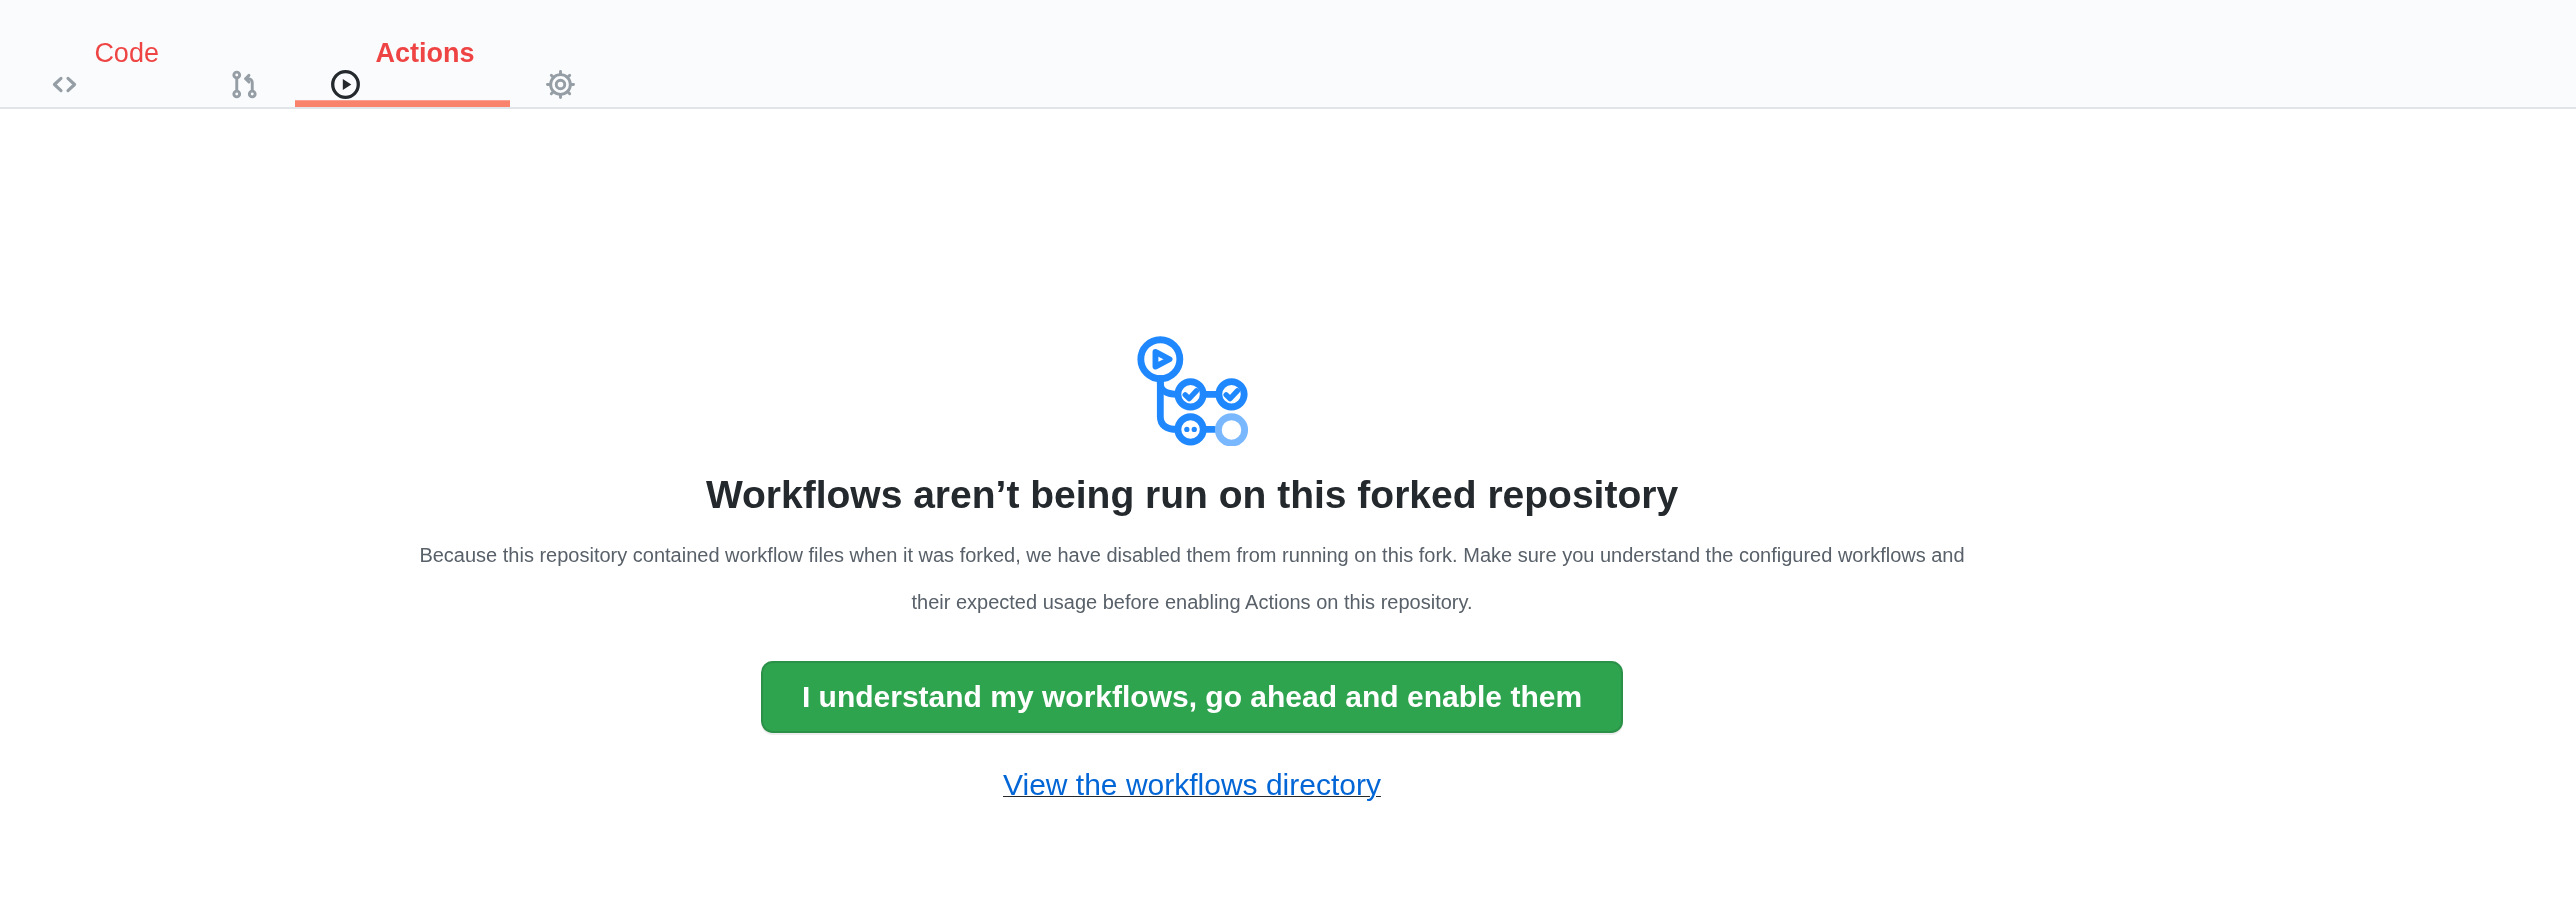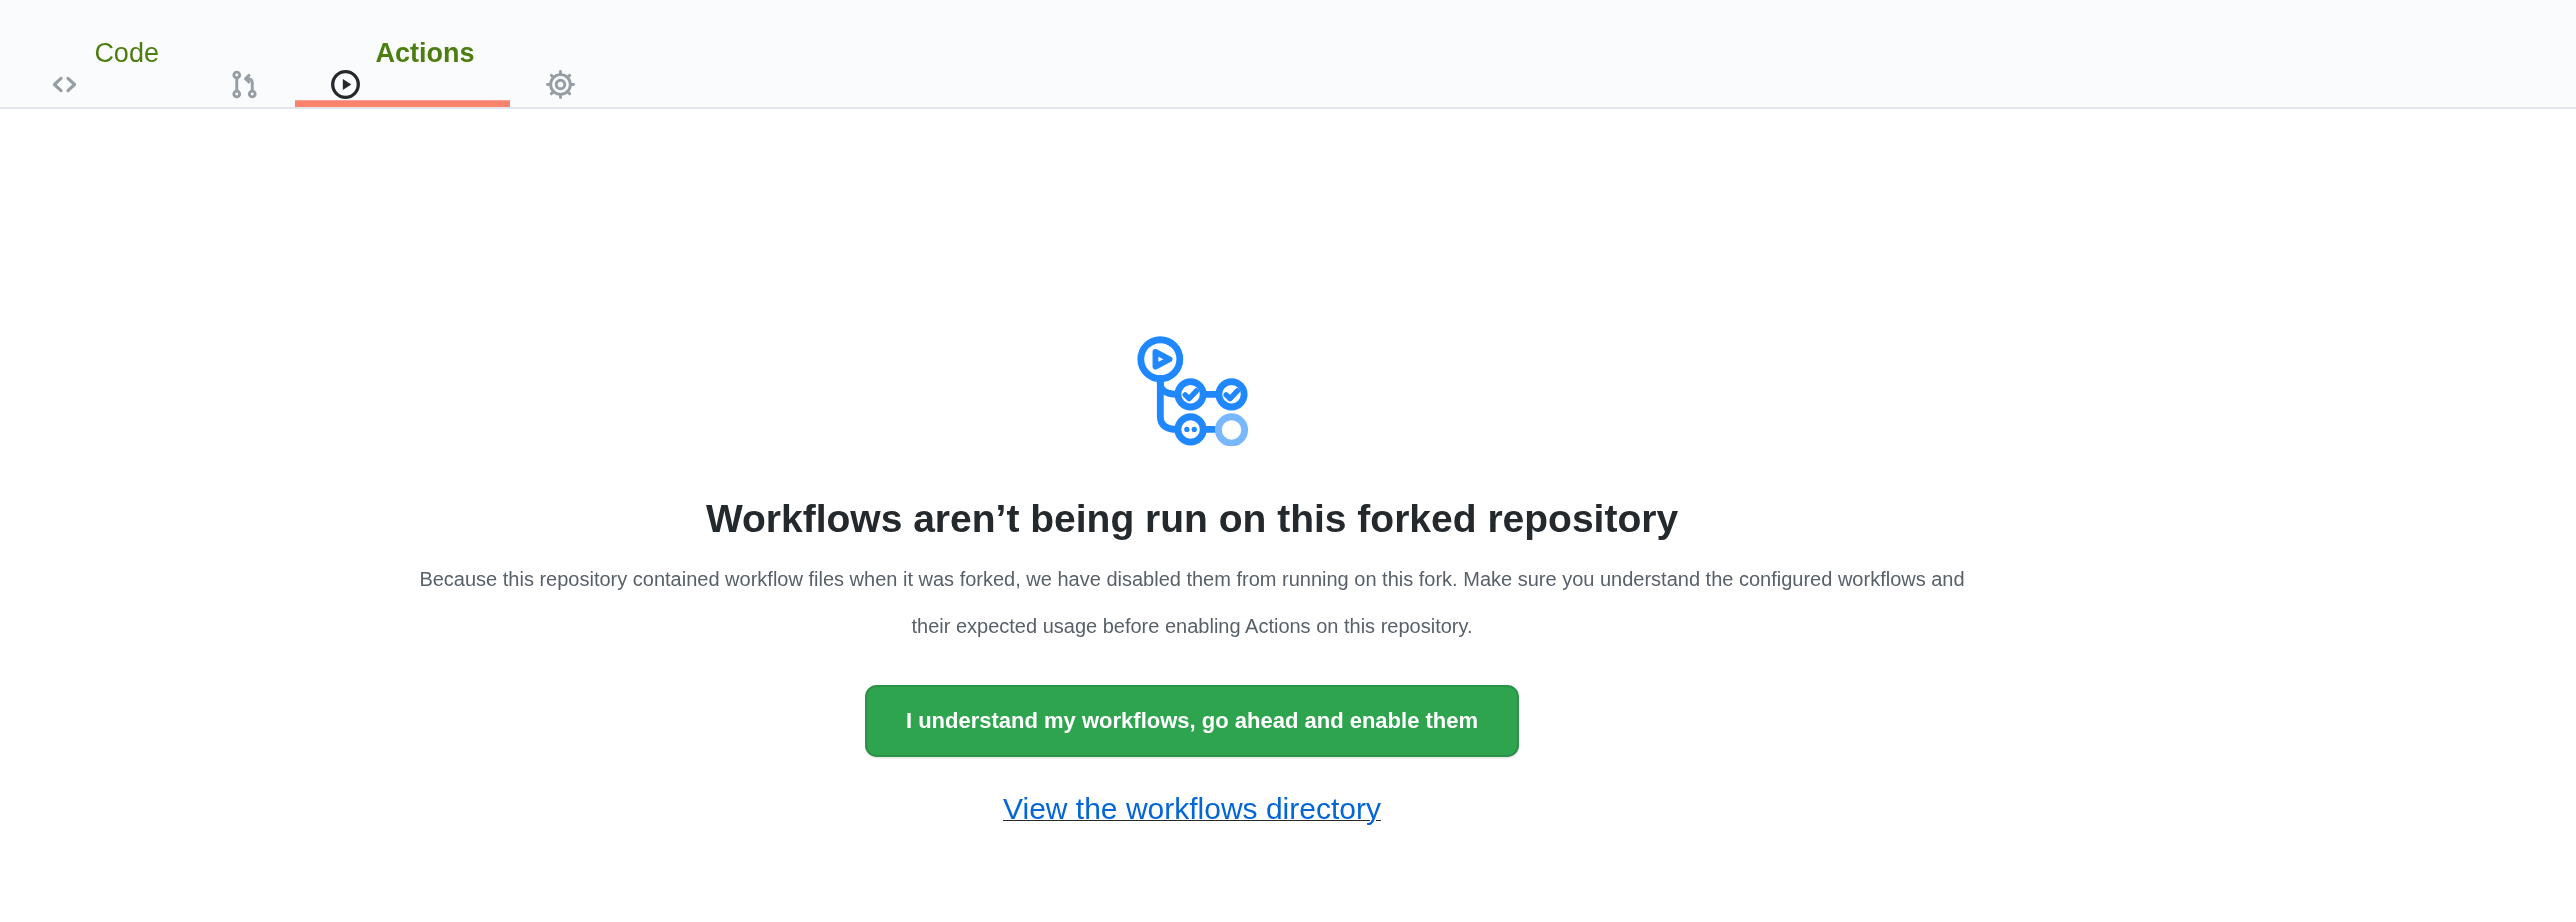--- a/index.html
+++ b/index.html
@@ -23,21 +23,21 @@
     padding-left: 13.7px;
     box-sizing: content-box;
   }
   .tab {
     display: flex;
     align-items: center;
     gap: 14.7px;
     padding: 0 35px;
     font-size: 27px;
     line-height: 107px;
-    color: #4d7c0f;
+    color: #ef4444;
     text-decoration: none;
     cursor: pointer;
     white-space: nowrap;
   }
   .tab .octicon { width: 31px; height: 31px; display: block; flex: none; }
   .tab.active {
     font-weight: 700;
     box-shadow: inset 0 -6.8px 0 #f9826c;
   }
 
@@ -45,41 +45,41 @@
   .content {
     width: 2384px;          
     margin: 0;
     text-align: center;
     padding-top: 220px;
   }
   .illustration { display: inline-block; width: 117px; height: 117px; }
   .illustration svg { display: block; }
 
   h2.blankslate-title {
-    margin: 45px 0 0 0;
+    margin: 21px 0 0 0;
     font-size: 39px;
     line-height: 47px;
     font-weight: 700;
     color: #24292e;
   }
   p.blankslate-desc {
     margin: 13.7px auto 0 auto;
     max-width: 1573px;
     font-size: 20px;
     line-height: 47px;
     font-weight: 400;
     color: #586069;
   }
   .enable-btn {
     margin-top: 35px;
     display: inline-block;
     background: #2ea44f;
     color: #ffffff;
     font-family: "Liberation Sans", sans-serif;
-    font-size: 22px;
+    font-size: 30px;
     font-weight: 700;
     line-height: 35px;
     padding: 16.6px 39px;
     border: 2px solid rgba(27, 31, 35, 0.15);
     border-radius: 11.7px;
     box-shadow: 0 2px 0 rgba(27, 31, 35, 0.08);
     cursor: pointer;
   }
   .workflows-link-row { margin-top: 34px; text-decoration: underline; }
   .workflows-link {

